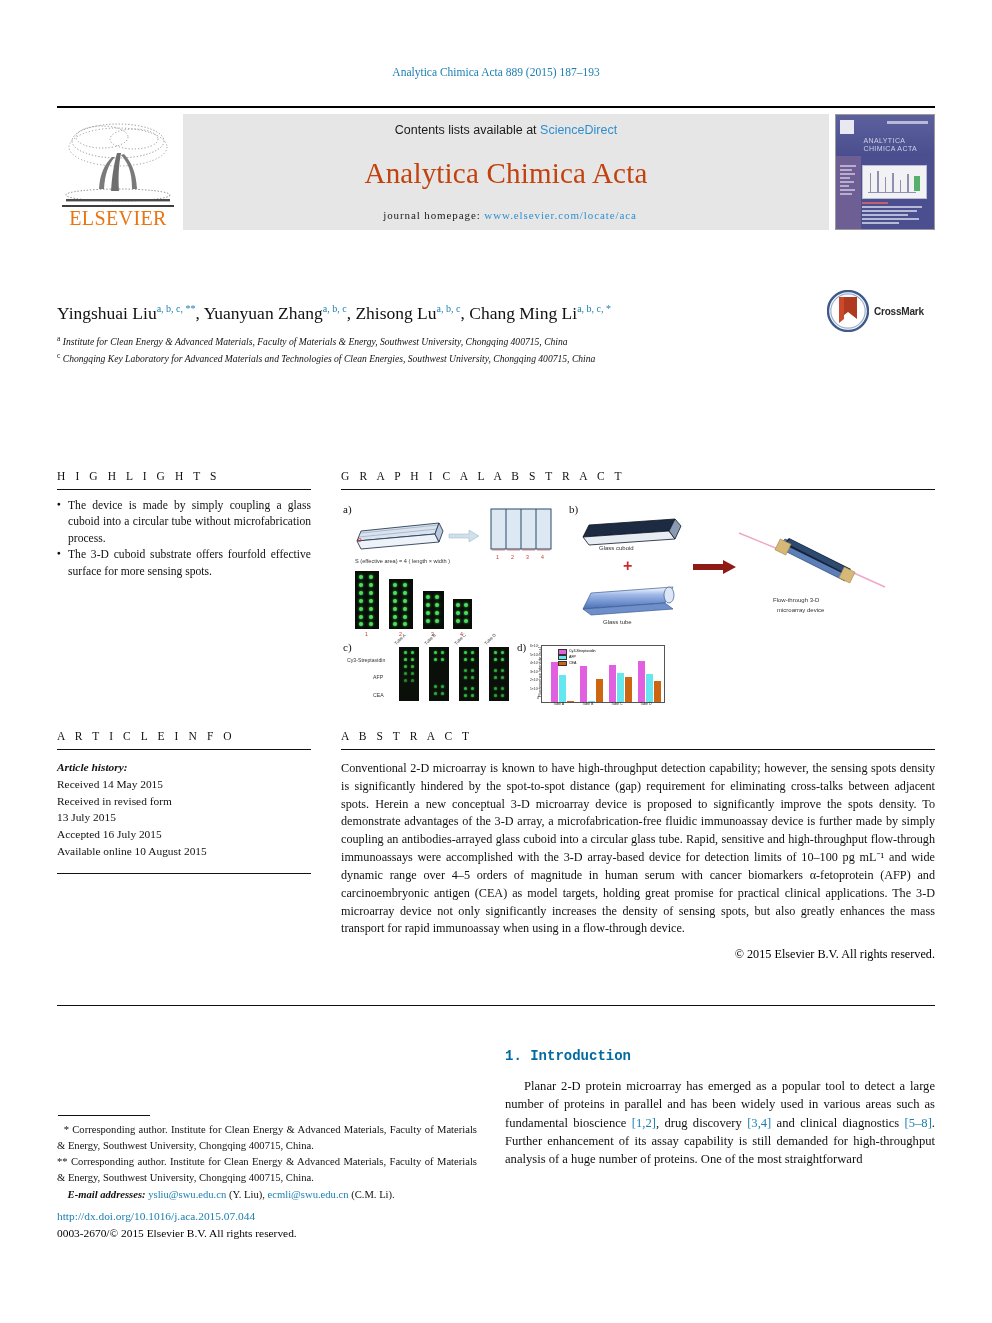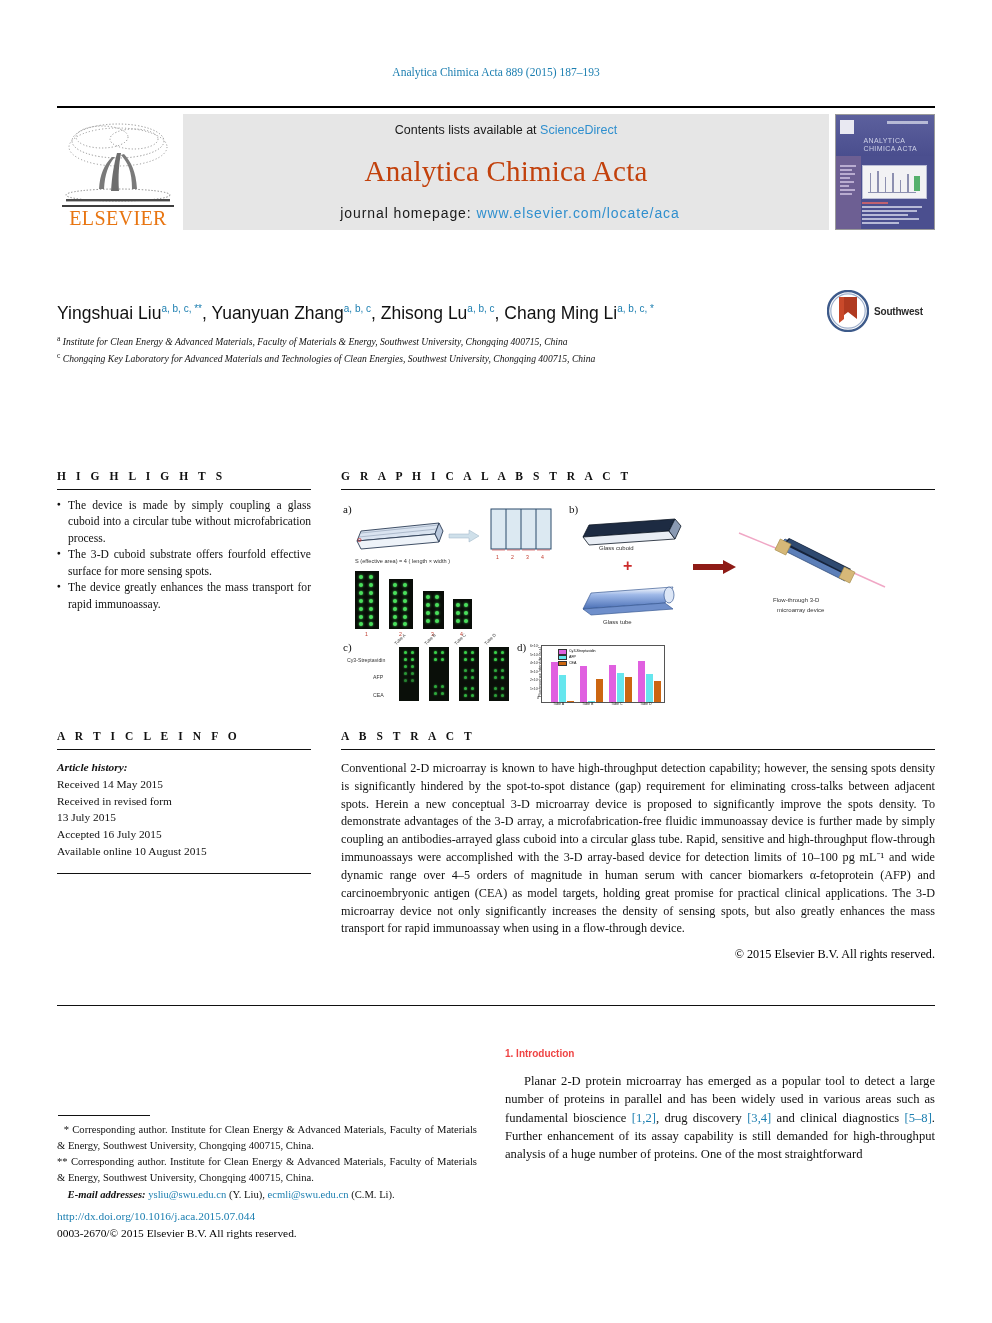--- a/index.html
+++ b/index.html
@@ -97,22 +97,22 @@
   .contents-line .sd {
     color: #2f8fce;
   }
   .journal-name {
     font-family: "Liberation Serif", serif;
     font-size: 29px;
     color: #c2410c;
     letter-spacing: 0.2px;
   }
   .homepage-line {
-    font-family: Liberation Sans, sans-serif;
-    font-size: 14px;
+    font-family: Liberation Serif, serif;
+    font-size: 11px;
     letter-spacing: 0.9px;
     color: #1a1a1a;
     padding-left: 8px;
   }
   .homepage-line .url {
     color: #2f8fce;
   }
   .cover-thumb {
     width: 98px;
     flex: 0 0 98px;
@@ -191,21 +191,21 @@
   }
   .cm-badge { width: 42px; height: 42px; }
   .cm-text {
     font-family: "Liberation Sans", sans-serif;
     font-size: 10px;
     font-weight: bold;
     color: #2a2a2a;
     letter-spacing: -0.2px;
   }
   .authors {
-    font-family: Liberation Sans, sans-serif;
+    font-family: Liberation Serif, serif;
     font-size: 17.5px;
     margin-top: 15px;
     color: #111;
   }
   .authors sup {
     color: #1b7eb0;
     font-size: 10px;
     vertical-align: super;
   }
   .affils {
@@ -219,21 +219,21 @@
   .affils sup {
     font-style: normal;
     font-size: 7.5px;
     vertical-align: super;
   }
 
   
   .sec-label {
     font-family: "Liberation Serif", serif;
     font-size: 11.5px;
-    font-weight: bold;
+    font-weight: normal;
     letter-spacing: 3.6px;
     color: #111;
   }
   .sec-rule {
     border-top: 1.6px solid #111;
     margin-top: 7px;
   }
 
   .row-highlights {
     position: absolute;
@@ -429,24 +429,24 @@
   }
   .doi-link { color: #1b7eb0; }
 
   .intro-col {
     position: absolute;
     left: 505px;
     top: 1048px;
     width: 430px;
   }
   .intro-h {
-    font-family: Liberation Sans, sans-serif;
-    font-size: 10px;
+    font-family: Liberation Mono, monospace;
+    font-size: 14px;
     font-weight: bold;
-    color: #ef4444;
+    color: #0369a1;
     margin: 0 0 13px 0;
   }
   .intro-p {
     font-family: "Liberation Serif", serif;
     font-size: 12.6px;
     line-height: 1.45;
     text-align: justify;
     text-indent: 19px;
     color: #111;
     margin: 0;
@@ -537,21 +537,21 @@
 
   <div class="title-block">
 
     <div class="crossmark">
       <svg class="cm-badge" viewBox="0 0 42 42">
         <circle cx="21" cy="21" r="20" fill="#ffffff" stroke="#3d5a8a" stroke-width="2.4"></circle>
         <circle cx="21" cy="21" r="17.2" fill="#ffffff" stroke="#9fb0cc" stroke-width="1.2"></circle>
         <path d="M12 7 h18 v22 l-9 -7 l-9 7 Z" fill="#b03a20"></path>
         <path d="M12 7 h5 v22 l-5 4 Z" fill="#c9492a"></path>
       </svg>
-      <span class="cm-text">Southwest</span>
+      <span class="cm-text">CrossMark</span>
     </div>
 
     <div class="authors">
       <span>Yingshuai Liu</span><sup>a, b, c, **</sup>,
       <span>Yuanyuan Zhang</span><sup>a, b, c</sup>,
       <span>Zhisong Lu</span><sup>a, b, c</sup>,
       <span>Chang Ming Li</span><sup>a, b, c, *</sup>
     </div>
 
     <div class="affils">
@@ -561,21 +561,20 @@
   </div>
 
   <div class="row-highlights">
 
     <div class="col-left">
       <div class="sec-label">H I G H L I G H T S</div>
       <div class="sec-rule"></div>
       <ul class="hl-list">
         <li>The device is made by simply coupling a glass cuboid into a circular tube without microfabrication process.</li>
         <li>The 3-D cuboid substrate offers fourfold effective surface for more sensing spots.</li>
-        <li>The device greatly enhances the mass transport for rapid immunoassay.</li>
       </ul>
     </div>
 
     <div class="col-right">
       <div class="sec-label">G R A P H I C A L   A B S T R A C T</div>
       <div class="sec-rule"></div>
 
       <div class="ga-figure">
 
         <span class="ga-label" style="left:2px;top:2px;">a)</span>

